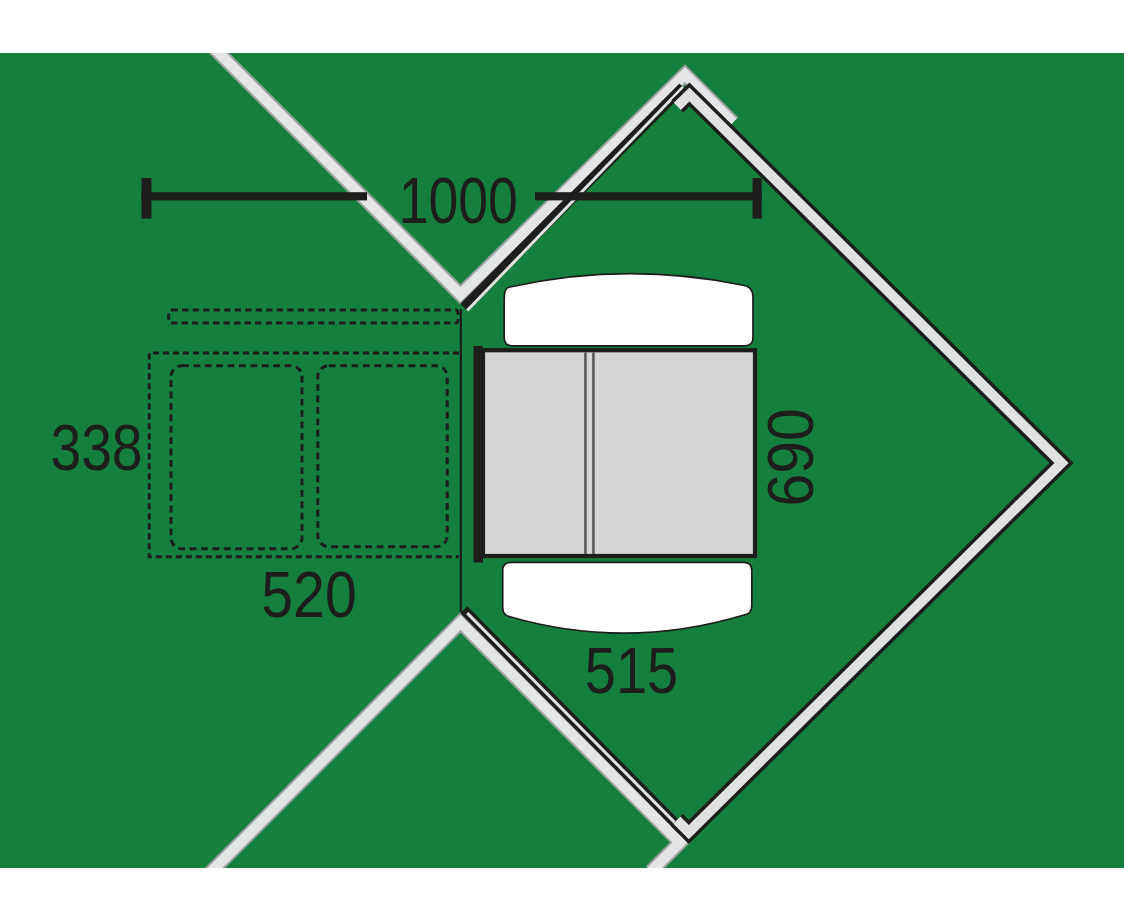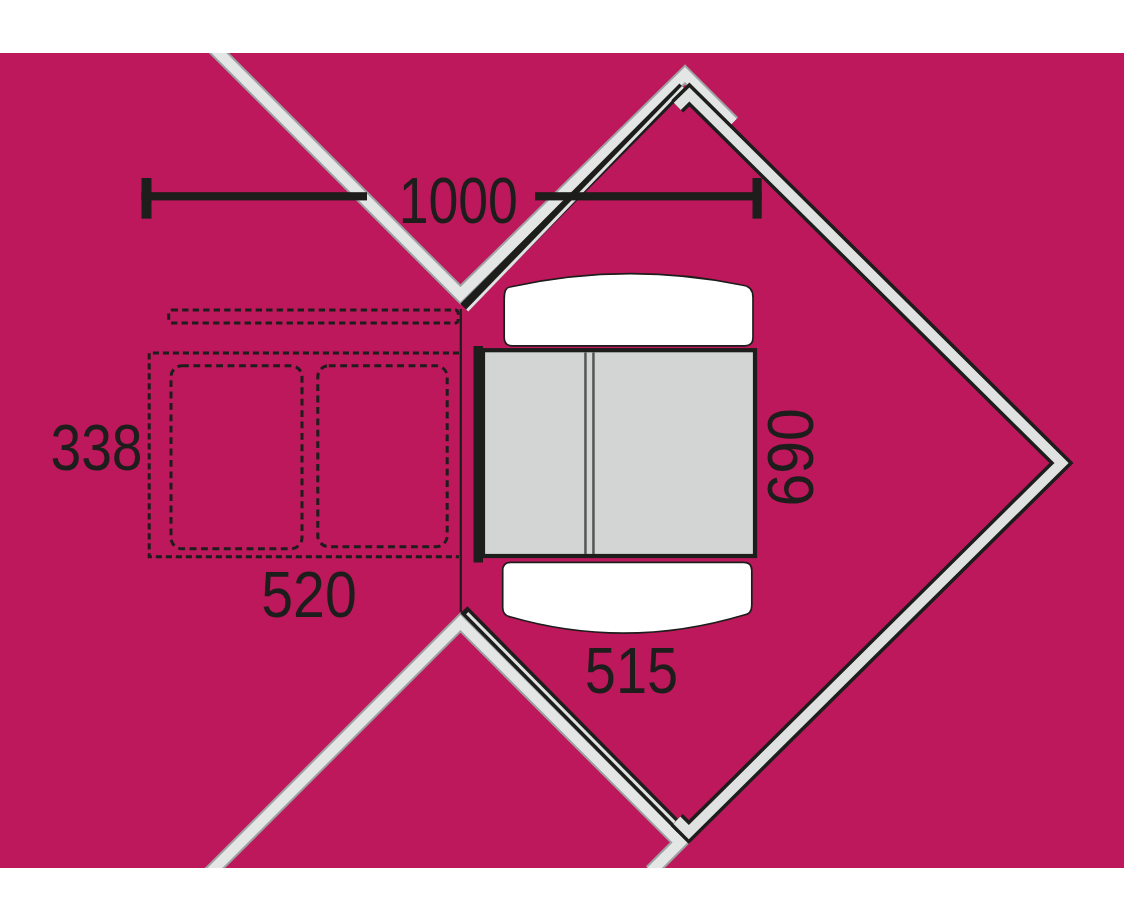--- a/index.html
+++ b/index.html
@@ -1,16 +1,16 @@
 <!DOCTYPE html>
 <html><head>
 <meta charset="utf-8">
 <style>
   html,body{margin:0;padding:0;background:#ffffff;}
-  .page{position:relative;width:1124px;height:919px;background:#be185d;overflow:hidden;
+  .page{position:relative;width:1124px;height:919px;background:#15803d;overflow:hidden;
         font-family:"Liberation Sans", sans-serif;}
   svg{position:absolute;left:0;top:0;}
   text{font-family:"Liberation Sans", sans-serif;fill:#1d1d1b;}
 </style>
 </head>
 <body>
 
 <div class="page">
 <svg width="1124" height="919" viewBox="0 0 1124 919">
 

